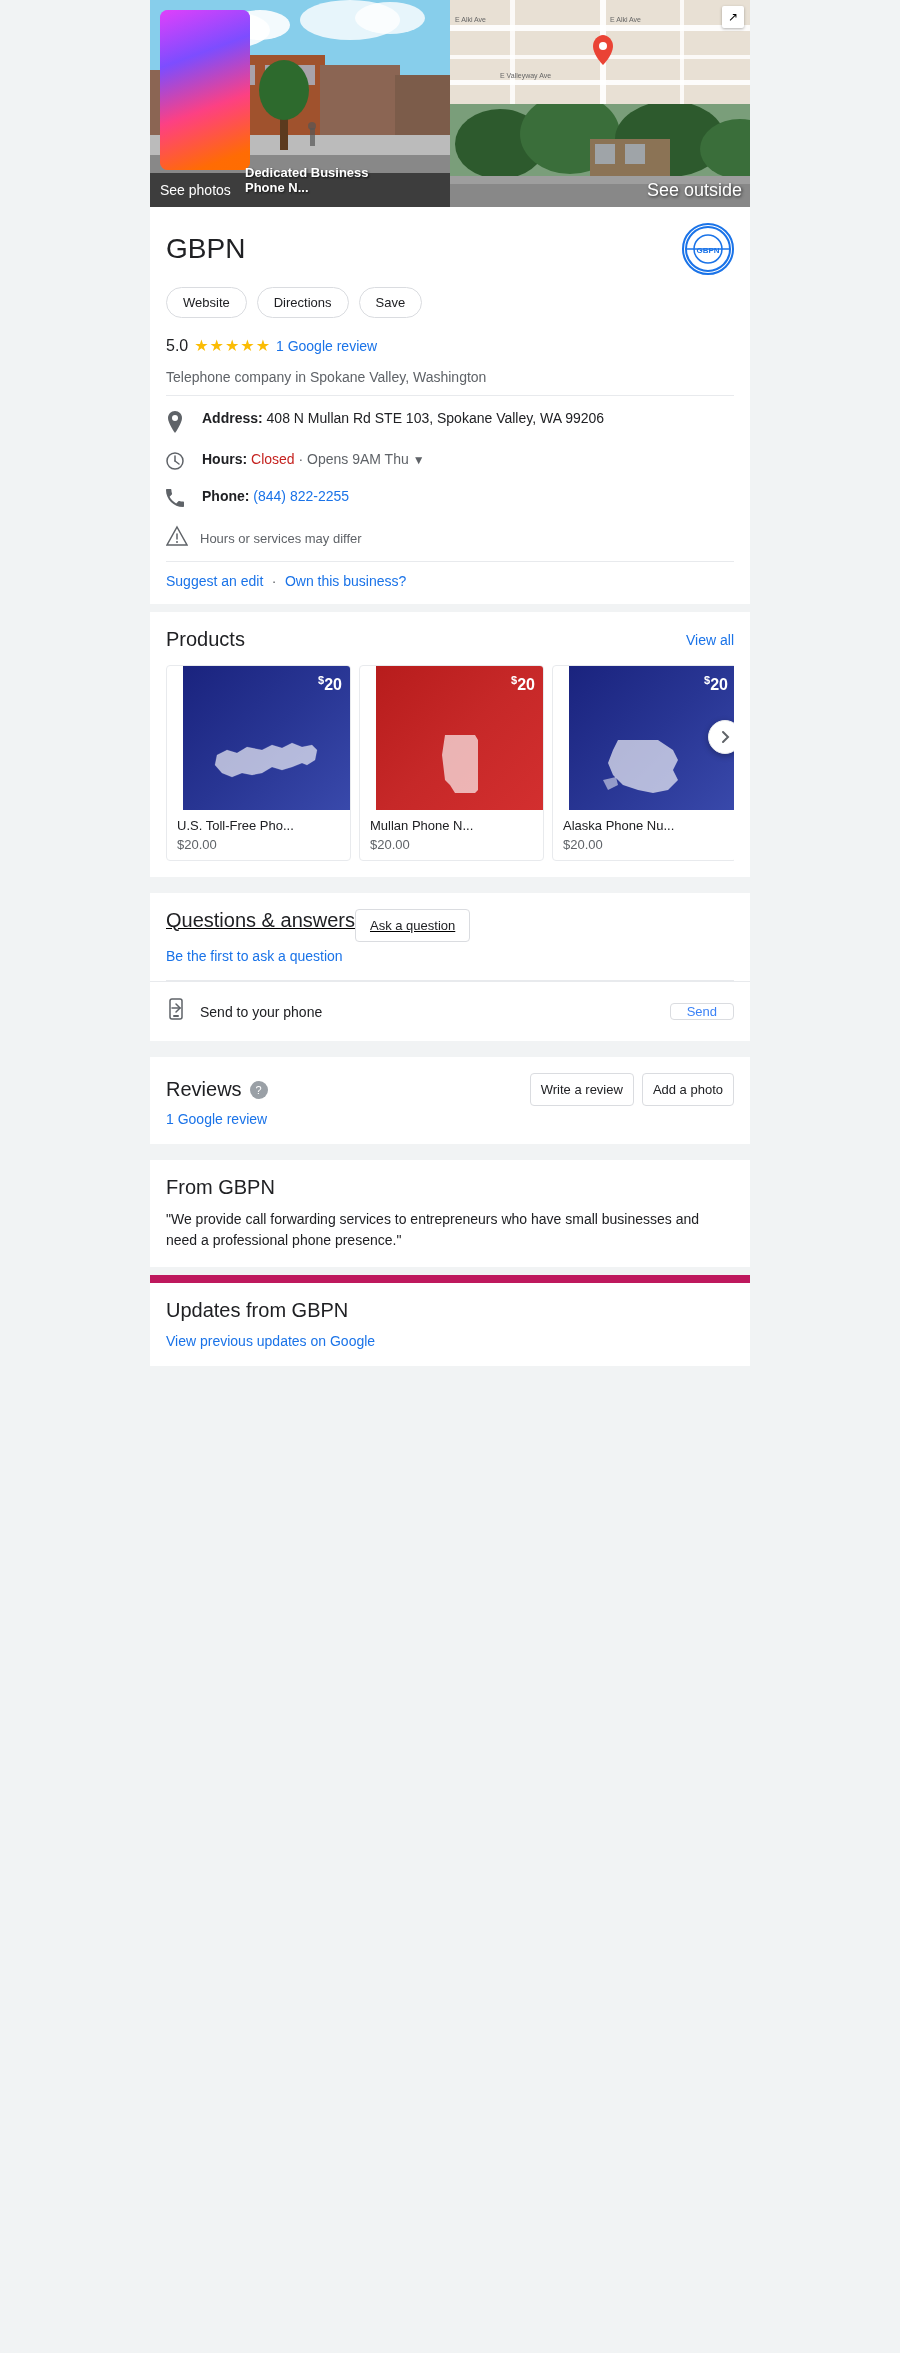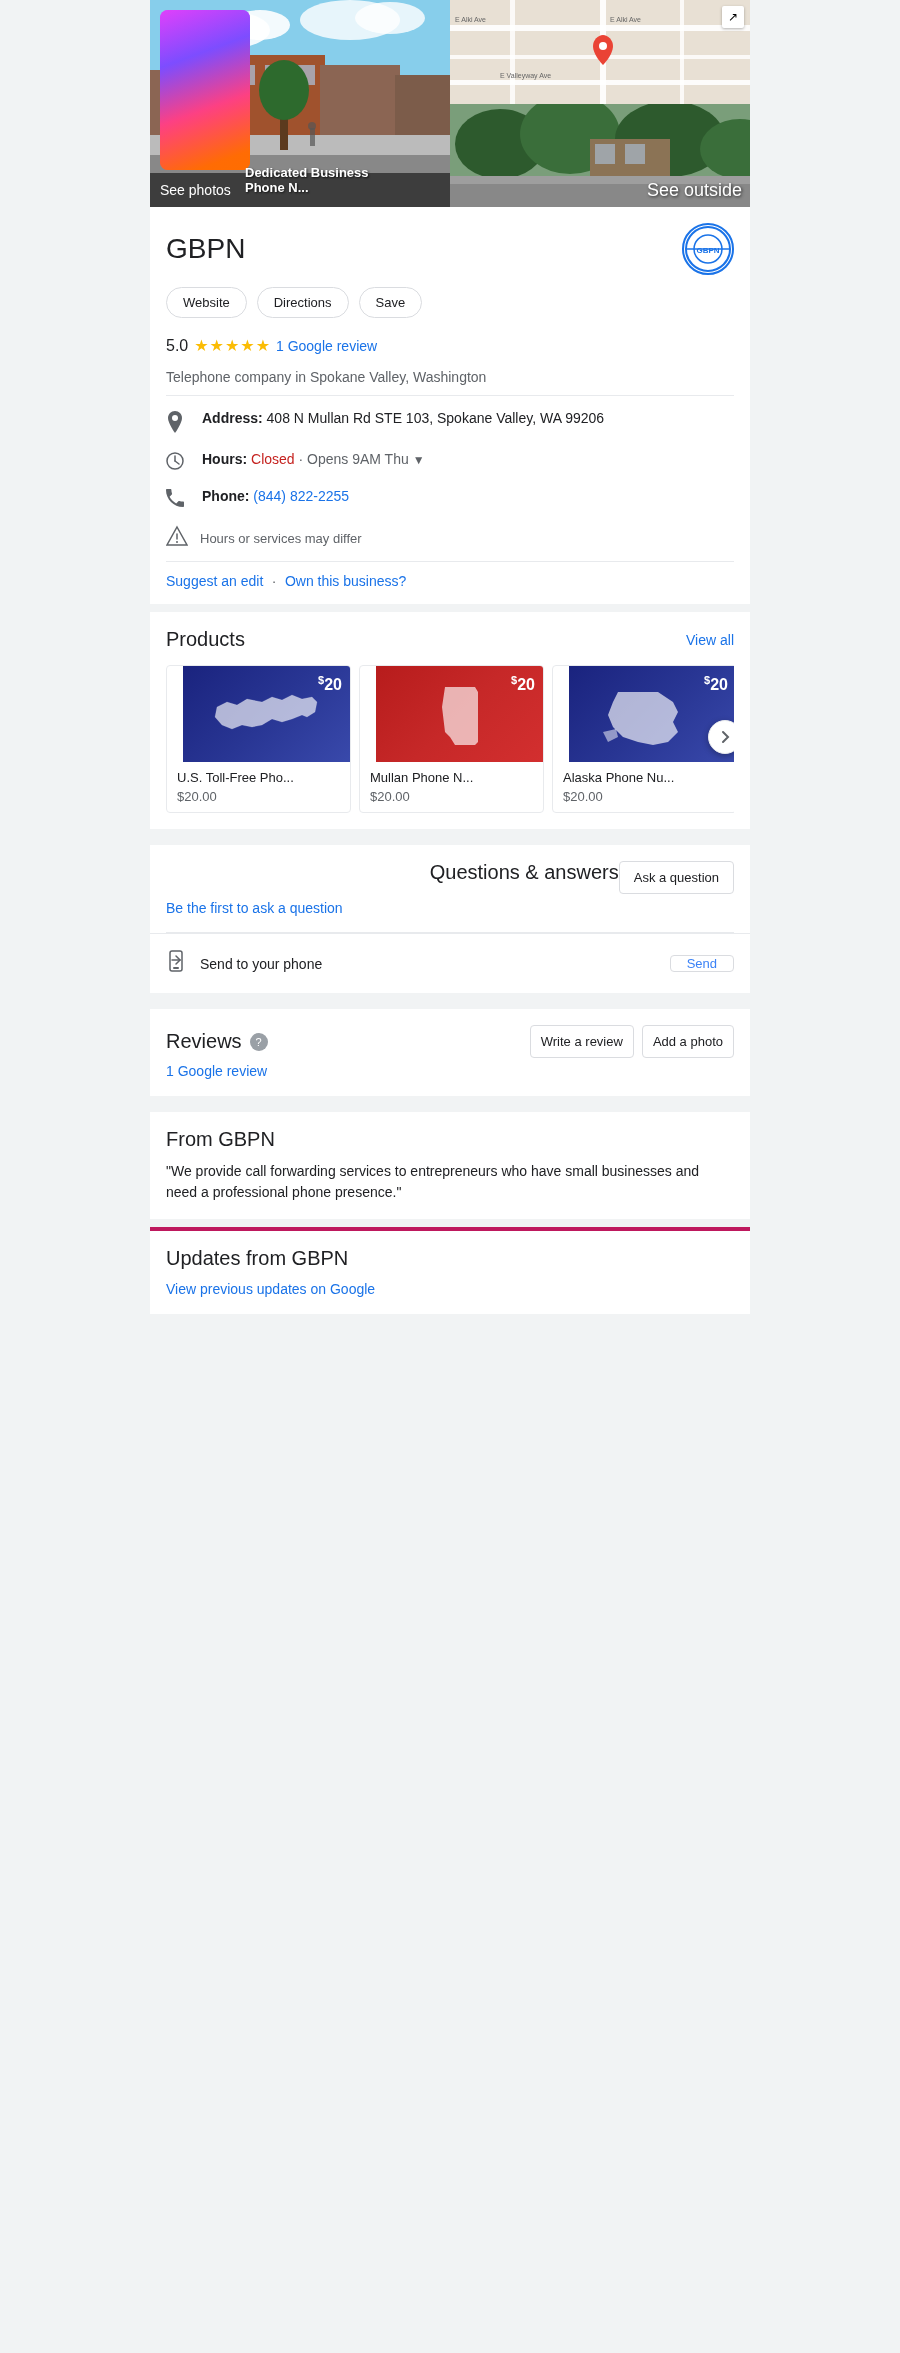--- a/index.html
+++ b/index.html
@@ -63,34 +63,34 @@
     .edit-link { color: #1a73e8; font-size: 14px; text-decoration: none; }
     .edit-sep { color: #5f6368; font-size: 14px; margin: 0 4px; }
 
     
     .products-section { padding: 16px; }
     .section-header { display: flex; justify-content: space-between; align-items: center; margin-bottom: 14px; }
     .section-title { font-size: 20px; font-weight: 400; color: #202124; }
     .view-all-link { color: #1a73e8; font-size: 14px; text-decoration: none; }
     .products-grid { display: flex; gap: 8px; overflow: hidden; position: relative; }
     .product-card { width: 185px; flex-shrink: 0; border: 1px solid #e8eaed; border-radius: 4px; overflow: hidden; cursor: pointer; }
-    .product-image { height: 96px; position: relative; overflow: hidden; margin-left: 16px; }
+    .product-image { height: 144px; position: relative; overflow: hidden; margin-left: 16px; }
     .product-img-us { background: linear-gradient(135deg, #1a237e 0%, #283593 50%, #3949ab 100%); }
     .product-img-al { background: linear-gradient(135deg, #b71c1c 0%, #c62828 50%, #d32f2f 100%); }
     .product-img-ak { background: linear-gradient(135deg, #1a237e 0%, #283593 50%, #3949ab 100%); }
     .product-price-badge { position: absolute; top: 8px; right: 8px; color: white; font-size: 16px; font-weight: 700; }
     .product-price-badge sup { font-size: 11px; font-weight: 700; vertical-align: super; }
     .product-info { padding: 8px 10px; }
     .product-name { font-size: 13px; color: #202124; margin-bottom: 4px; white-space: nowrap; overflow: hidden; text-overflow: ellipsis; }
     .product-price { font-size: 13px; color: #5f6368; }
     .carousel-next { position: absolute; right: -8px; top: 55px; background: white; border-radius: 50%; width: 34px; height: 34px; display: flex; align-items: center; justify-content: center; box-shadow: 0 2px 6px rgba(0,0,0,0.3); cursor: pointer; border: 1px solid #e8eaed; z-index: 10; }
 
     
     .qa-section { padding: 16px; border-top: 8px solid #f1f3f4; }
-    .qa-header { display: flex; justify-content: flex-end; align-items: flex-start; }
+    .qa-header { display: flex; justify-content: flex-start; align-items: flex-start; text-decoration: underline; }
     .ask-btn { border: 1px solid #dadce0; border-radius: 4px; padding: 8px 14px; font-size: 13px; font-weight: 500; color: #202124; background: white; cursor: pointer; }
     .qa-link { color: #1a73e8; font-size: 14px; text-decoration: none; display: block; margin-top: 6px; }
 
     
     .send-section { padding: 16px; border-top: 1px solid #e8eaed; display: flex; justify-content: space-between; align-items: center; }
     .send-left { display: flex; align-items: center; gap: 12px; }
     .send-icon { font-size: 20px; color: #5f6368; }
     .send-text { font-size: 14px; color: #202124; }
     .send-btn { border: 1px solid #dadce0; border-radius: 4px; padding: 0 16px; font-size: 13px; font-weight: 500; color: #3b82f6; background: white; cursor: pointer; }
 
@@ -102,21 +102,21 @@
     .review-actions { display: flex; gap: 8px; }
     .review-btn { border: 1px solid #dadce0; border-radius: 4px; padding: 8px 10px; font-size: 13px; font-weight: 500; color: #202124; background: white; cursor: pointer; }
     .google-review-link { color: #1a73e8; font-size: 14px; text-decoration: none; }
 
     
     .from-section { padding: 16px; border-top: 8px solid #f1f3f4; }
     .from-title { font-size: 20px; font-weight: 400; color: #202124; margin-bottom: 10px; }
     .from-text { font-size: 14px; color: #202124; line-height: 1.5; }
 
     
-    .updates-section { padding: 16px; border-top: 4px solid #be185d; }
+    .updates-section { padding: 16px; border-top: 8px solid #be185d; }
     .updates-title { font-size: 20px; font-weight: 400; color: #202124; margin-bottom: 10px; }
     .updates-link { color: #1a73e8; font-size: 14px; text-decoration: none; }
   </style>
 </head>
 <body>
 
 <div class="header-images">
 
   <div class="header-left">
     <div class="header-left-img">

